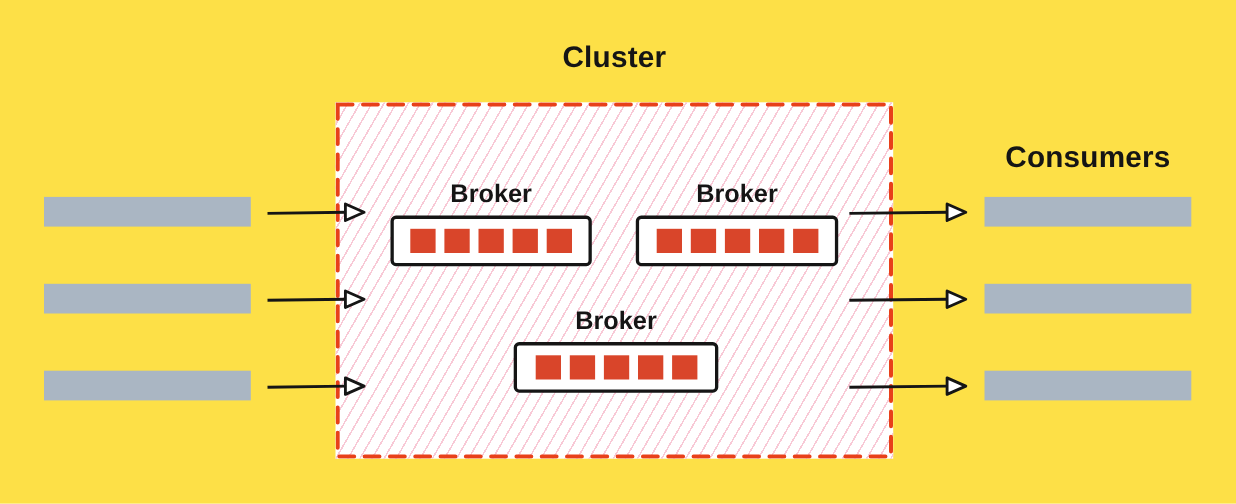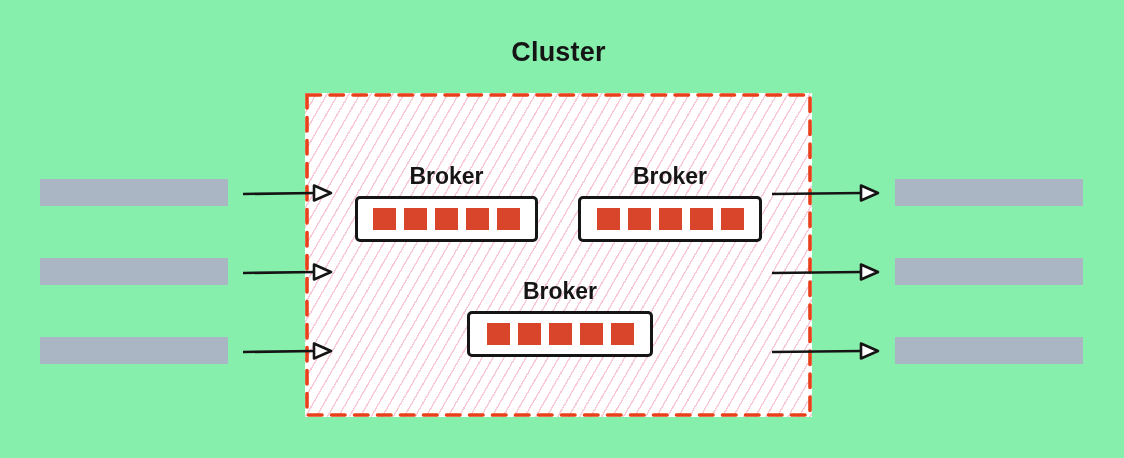--- a/index.html
+++ b/index.html
@@ -1,20 +1,20 @@
 <!DOCTYPE html>
 <html><head>
 <meta charset="utf-8">
 <style>
   html, body { margin: 0; padding: 0; background: #ffffff; }
   .canvas {
     position: relative;
     width: 1124px;
     height: 458px;
-    background: #86efac;
+    background: #fde047;
     overflow: hidden;
     font-family: "Liberation Sans", sans-serif;
     color: #151515;
   }
   .big-label {
     position: absolute;
     font-size: 27px;
     font-weight: 600;
     letter-spacing: 0.2px;
     text-align: center;
@@ -84,20 +84,21 @@
   }
 </style>
 </head>
 <body>
 
 <div class="canvas">
 
   <div class="big-label cluster-title">Cluster</div>
 
 
+  <div class="big-label consumers-label">Consumers</div>
 
   <div class="cluster-region">
     <svg class="cluster-border-svg" viewBox="0 0 507 324" preserveAspectRatio="none">
       <rect x="2" y="2" width="503" height="320" fill="none" stroke="#e8401a" stroke-width="3.6" stroke-dasharray="13.5 9.5" stroke-linecap="round"></rect>
     </svg>
   </div>
 
   <div class="rows producer-rows">
     <div class="flow-row">
       <div class="bar"></div>

